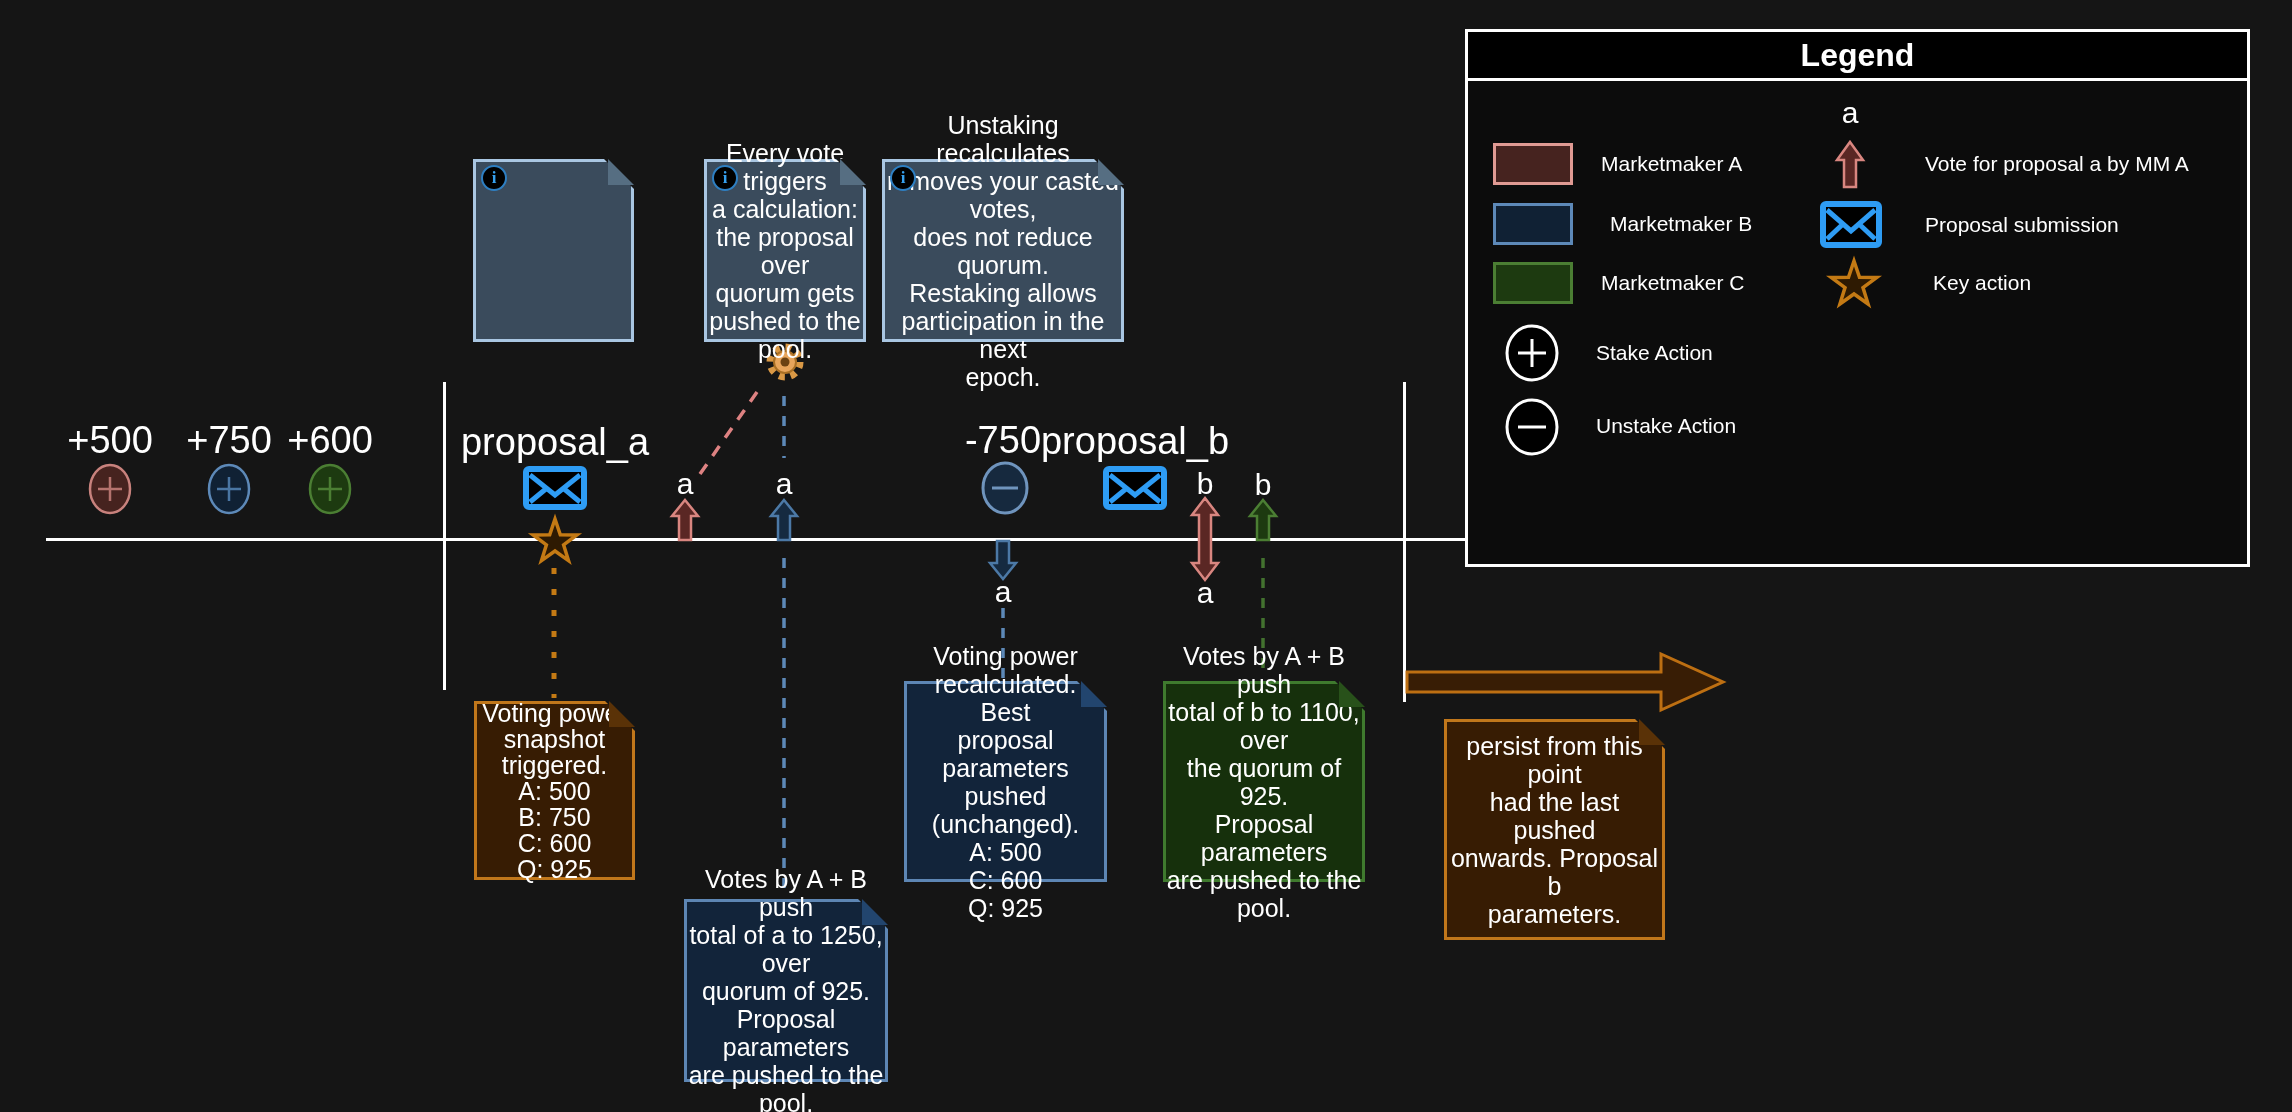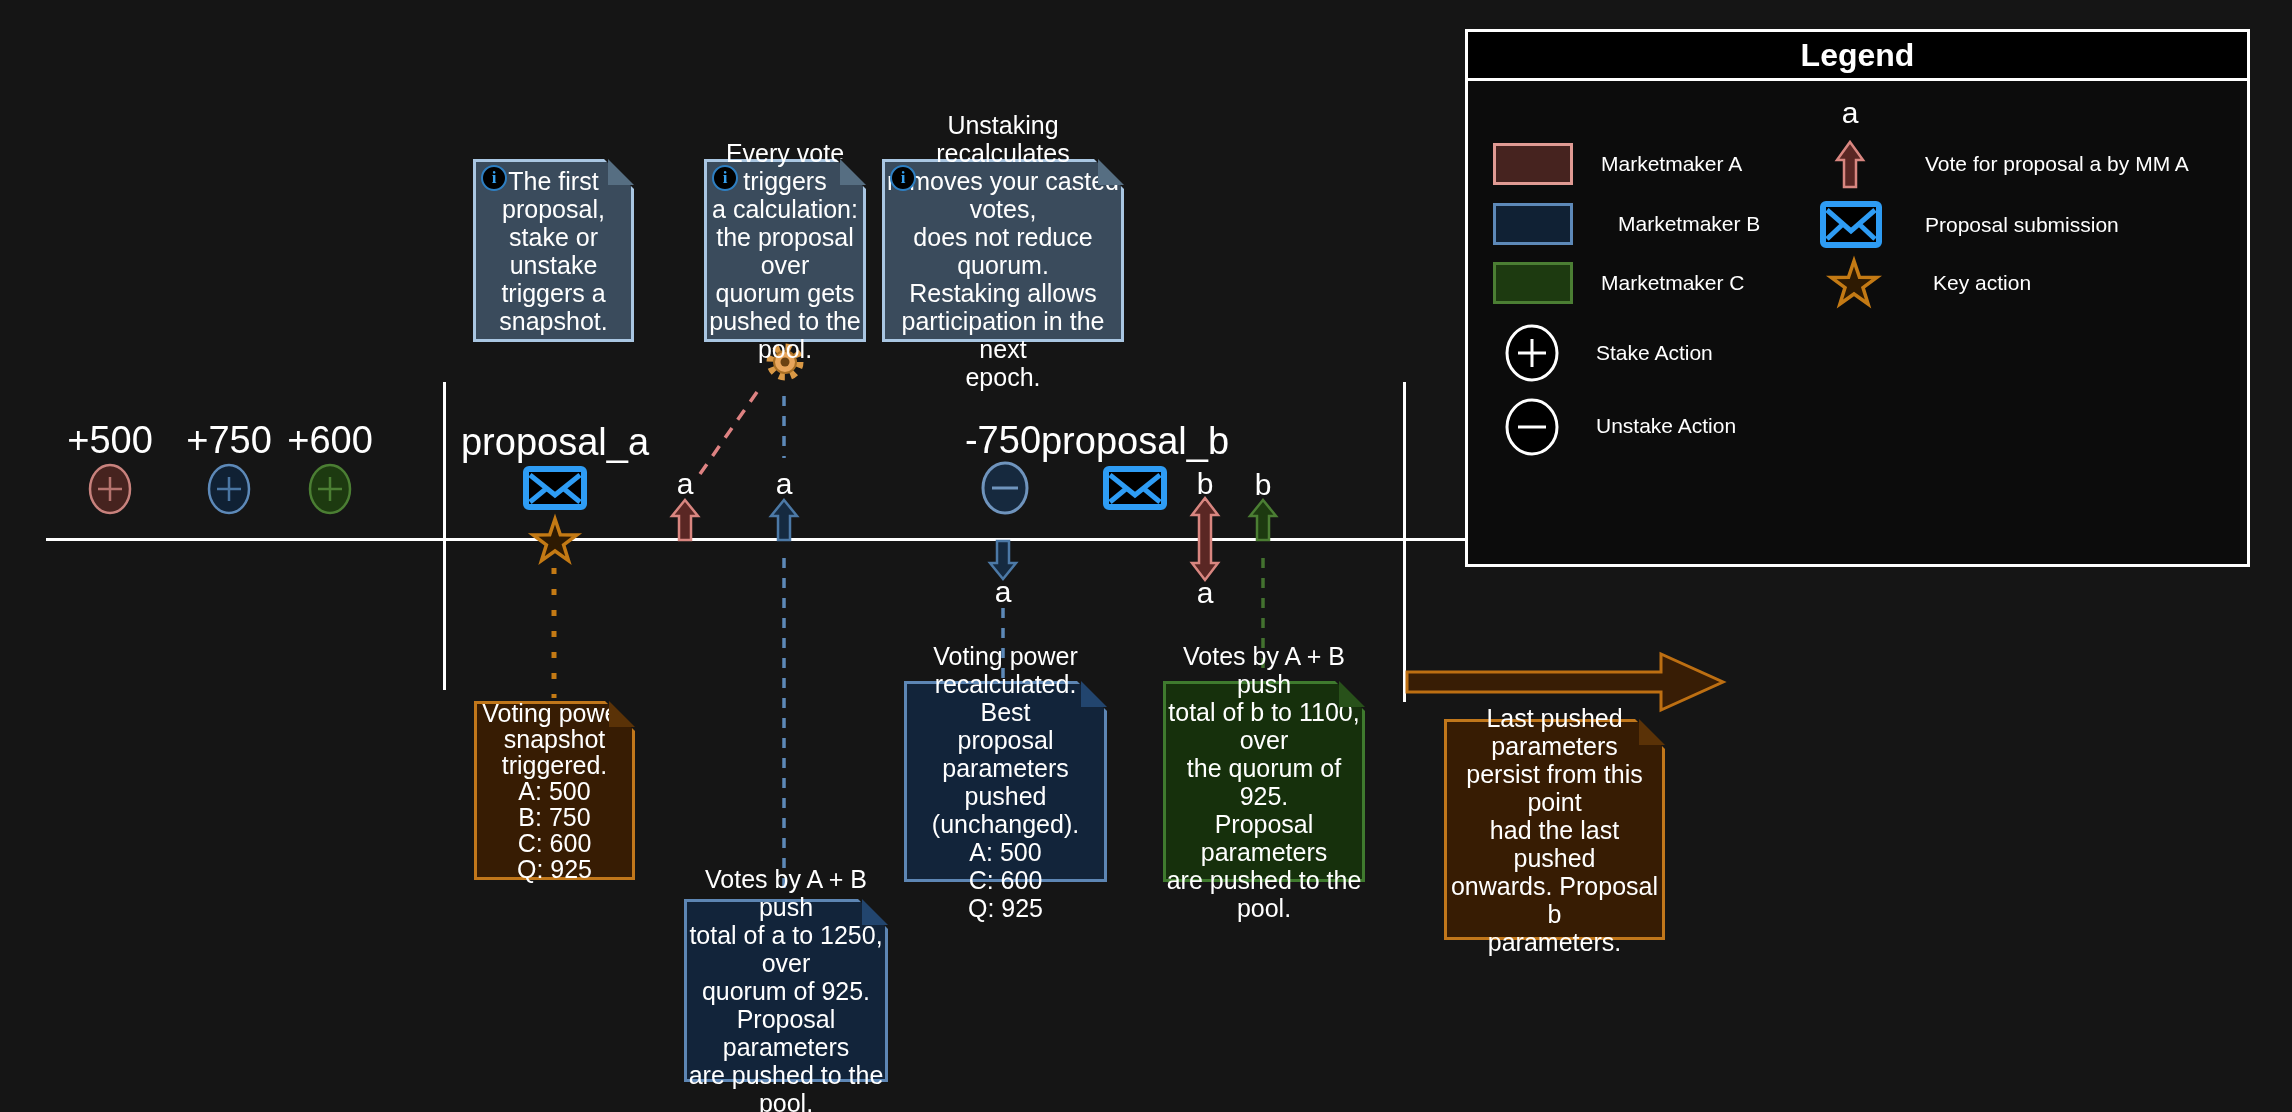--- a/index.html
+++ b/index.html
@@ -119,26 +119,20 @@
   <svg style="left:1249px;top:499px;" width="28" height="42">
     <path d="M14,1 L27,17 L20,17 L20,41 L8,41 L8,17 L1,17 Z" fill="#1d3a10" stroke="#4b7e33" stroke-width="2.5"></path>
   </svg>
 
   <svg style="left:1406px;top:651px;" width="320" height="62">
     <path d="M1,21 L255,21 L255,3 L317,31 L255,59 L255,41 L1,41 Z" fill="#381d05" stroke="#bd6f12" stroke-width="3"></path>
   </svg>
 
   <div class="note note-slate" style="left:473px;top:159px;width:161px;height:183px;">
     <div class="iicon">i</div>
-    <div>
-      <div>The first proposal,</div>
-      <div>stake or unstake</div>
-      <div>triggers a</div>
-      <div>snapshot.</div>
-    </div>
   </div>
   <div class="note note-slate" style="left:704px;top:159px;width:162px;height:183px;">
     <div class="iicon">i</div>
     <div>
       <div>Every vote triggers</div>
       <div>a calculation:</div>
       <div>the proposal over</div>
       <div>quorum gets</div>
       <div>pushed to the pool.</div>
     </div>
@@ -189,36 +183,35 @@
     <div>
       <div>Votes by A + B push</div>
       <div>total of b to 1100, over</div>
       <div>the quorum of 925.</div>
       <div>Proposal parameters</div>
       <div>are pushed to the pool.</div>
     </div>
   </div>
   <div class="note note-orange" style="left:1444px;top:719px;width:221px;height:221px;">
     <div>
-      <div>Last pushed parameters</div>
       <div>persist from this point</div>
       <div>had the last pushed</div>
       <div>onwards. Proposal b</div>
       <div>parameters.</div>
     </div>
   </div>
 
   <div class="legend">
     <div class="legend-title">Legend</div>
 
     <div class="swatch" style="left:25px;top:111px;--bg:#46231f;--bc:#e09a93;"></div>
     <div class="llbl" style="left:133px;top:132px;">Marketmaker A</div>
 
     <div class="swatch" style="left:25px;top:171px;--bg:#102134;--bc:#5d89b8;"></div>
-    <div class="llbl" style="left:150px;top:192px;">Marketmaker B</div>
+    <div class="llbl" style="left:142px;top:192px;">Marketmaker B</div>
 
     <div class="swatch" style="left:25px;top:230px;--bg:#1d3a10;--bc:#4b7e33;"></div>
     <div class="llbl" style="left:133px;top:251px;">Marketmaker C</div>
 
     <svg style="left:36px;top:292px;" width="56" height="60">
       <ellipse cx="28" cy="29" rx="25" ry="27" fill="#000" stroke="#fff" stroke-width="3"></ellipse>
       <path d="M14,29 H42 M28,15 V43" stroke="#fff" stroke-width="3"></path>
     </svg>
     <div class="llbl" style="left:128px;top:321px;">Stake Action</div>
 

